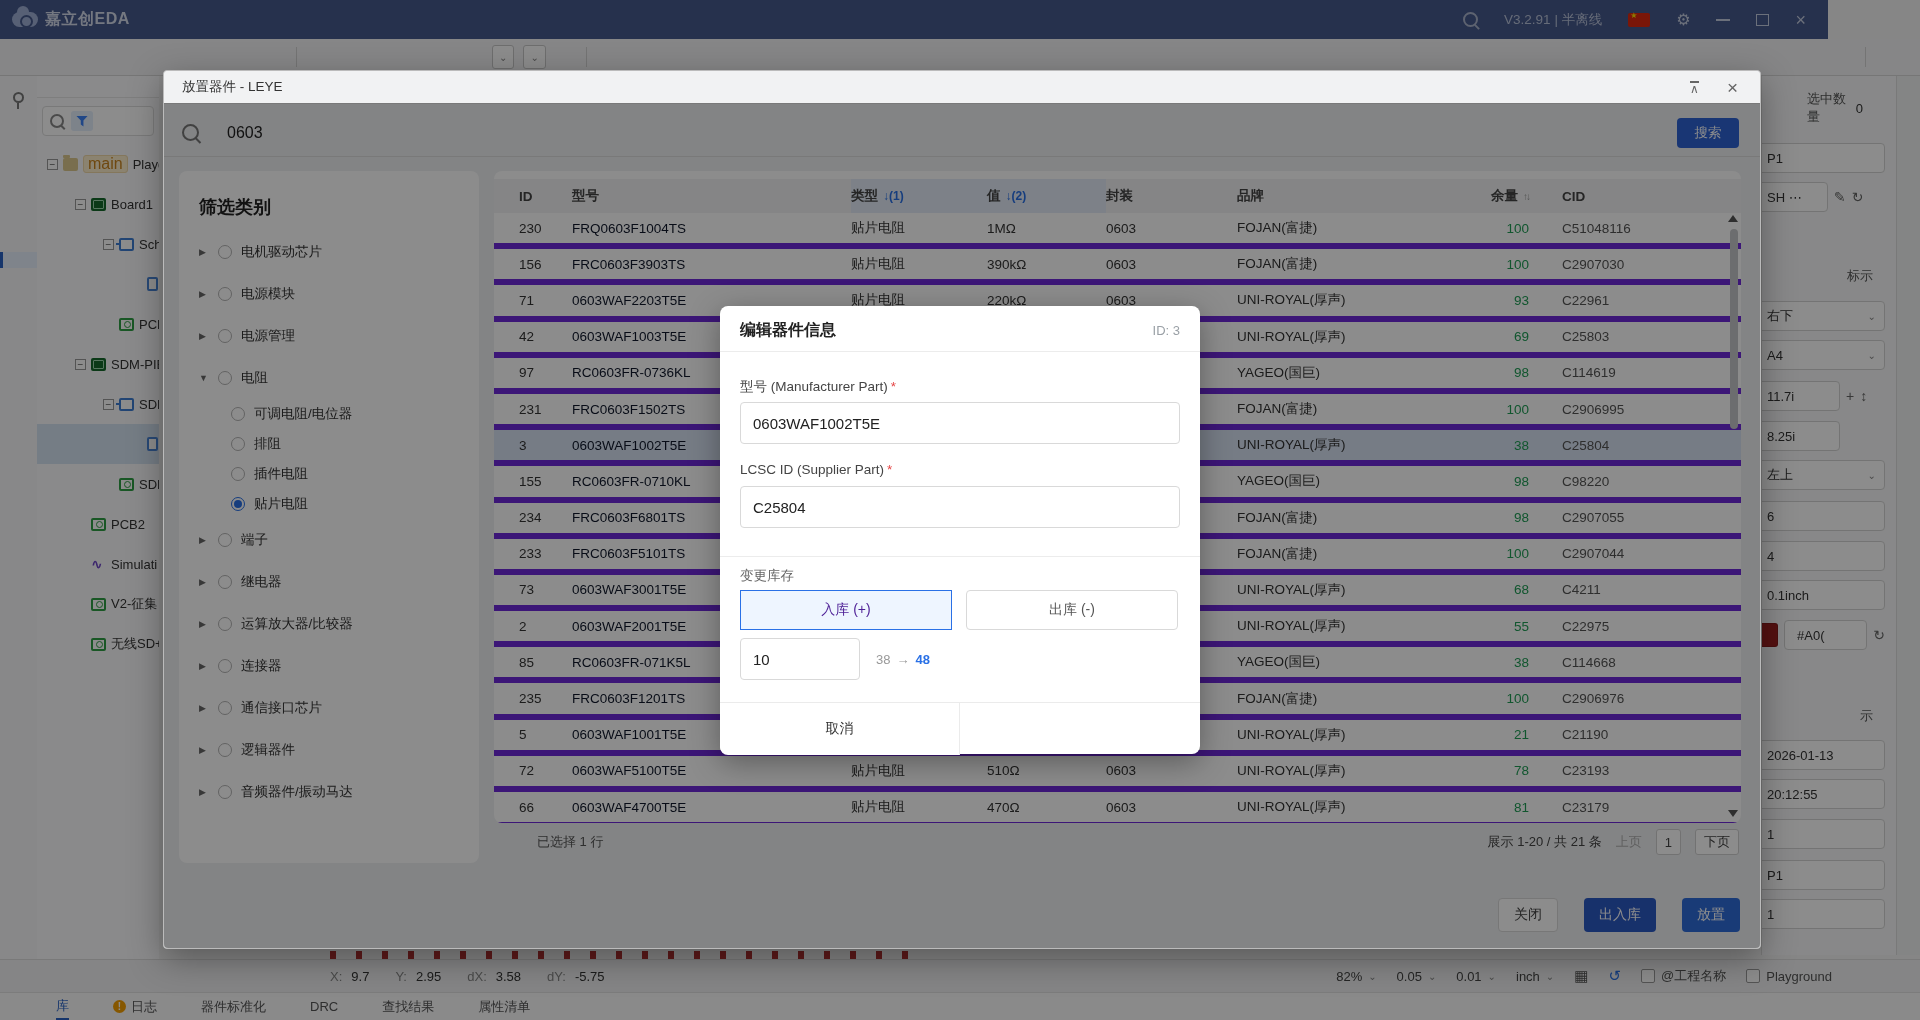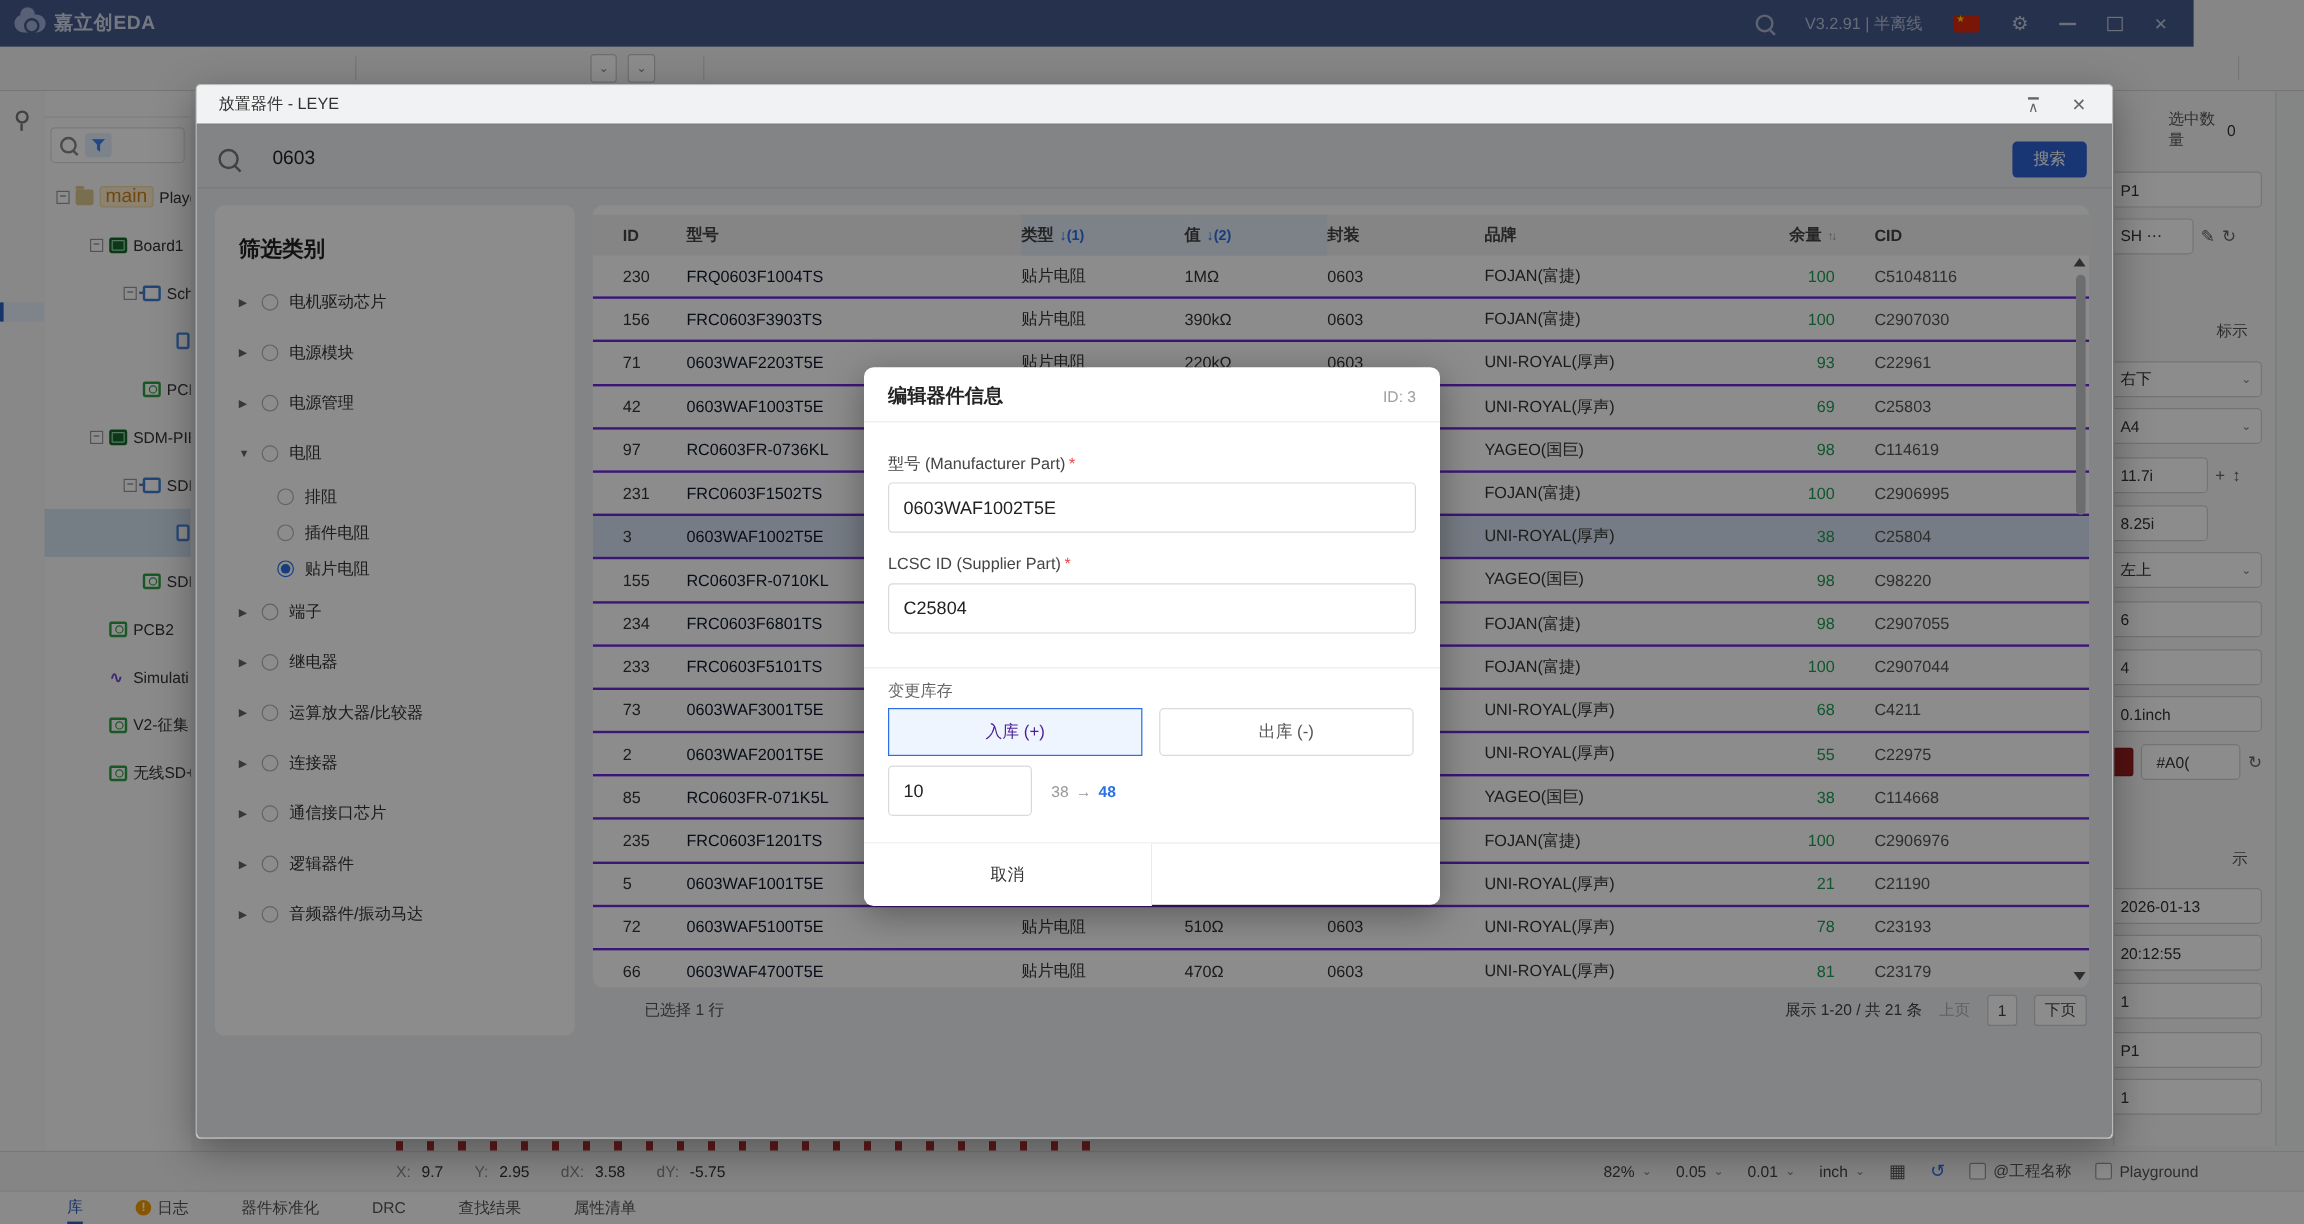--- a/index.html
+++ b/index.html
@@ -165,21 +165,21 @@
   .c-mpn{width:279px;flex:none}
   .c-type{width:136px;flex:none}
   .c-val{width:119px;flex:none}
   .c-pkg{width:131px;flex:none}
   .c-brand{width:237px;flex:none}
   .c-qty{width:55px;flex:none;text-align:right}
   .c-cid{margin-left:33px;flex:1}
   #thead .c-type,#thead .c-val{background:#e3ebf7;height:34px;line-height:34px;margin-top:0}
   .sort-b{color:#2970e6;font-size:12px;margin-left:5px;font-weight:bold}
   .sort-g{color:#999;font-size:10px;margin-left:5px;letter-spacing:-2px}
-  .drow{height:36.2px;border-bottom:2px solid #6d28d9;font-size:13.5px;color:#333}
+  .drow{height:36.2px;border-bottom:6px solid #6d28d9;font-size:13.5px;color:#333}
   .drow.sel{background:#d7e2f2}
   .drow .c-mpn{color:#0f172a}
   .drow .c-qty{color:#1f9d55}
   .drow .c-cid{color:#555}
   #tbl-scroll{position:absolute;right:3px;top:44px;bottom:6px;width:10px}
   #tbl-thumb{position:absolute;right:0;top:14px;width:8px;height:200px;background:#c5c7ca;border-radius:4px}
   .tri-up{position:absolute;right:0;top:0;width:0;height:0;border-left:5px solid transparent;border-right:5px solid transparent;border-bottom:7px solid #555}
   .tri-dn{position:absolute;right:0;bottom:0;width:0;height:0;border-left:5px solid transparent;border-right:5px solid transparent;border-top:7px solid #555}
 
   #pd-footer{position:absolute;left:0;top:720px;width:100%;height:40px}
@@ -682,20 +682,25 @@
             <span class="f-lab">电源管理</span>
           </div>
           <div class="f-row">
             <span class="f-ar">▼</span>
             <span class="f-radio radio-off"></span>
             <span class="f-lab">电阻</span>
           </div>
           <div class="f-row sub">
 
             <span class="f-radio radio-off"></span>
+            <span class="f-lab">可调电阻/电位器</span>
+          </div>
+          <div class="f-row sub">
+
+            <span class="f-radio radio-off"></span>
             <span class="f-lab">排阻</span>
           </div>
           <div class="f-row sub">
 
             <span class="f-radio radio-off"></span>
             <span class="f-lab">插件电阻</span>
           </div>
           <div class="f-row sub">
 
             <span class="f-radio radio-on"></span>
@@ -933,20 +938,25 @@
     <div id="pd-footer">
       <span id="sel-text">已选择 1 行</span>
       <span id="pag">
         <span class="range">展示 1-20 / 共 21 条</span>
         <span class="prev">上页</span>
         <span class="pag-box">1</span>
         <span class="pag-box">下页</span>
       </span>
     </div>
 
+    <div id="pd-buttons">
+      <button class="pd-btn btn-plain">关闭</button>
+      <button class="pd-btn btn-mid">出入库</button>
+      <button class="pd-btn btn-blue">放置</button>
+    </div>
   </div>
 </div>
 
 <div class="abs" id="modal">
   <div id="m-title">编辑器件信息</div>
   <div id="m-id">ID: 3</div>
   <div class="m-div" style="top:45px"></div>
 
   <div class="m-label" style="top:72px">
     <span>型号 (Manufacturer Part)</span><span class="req">*</span>

